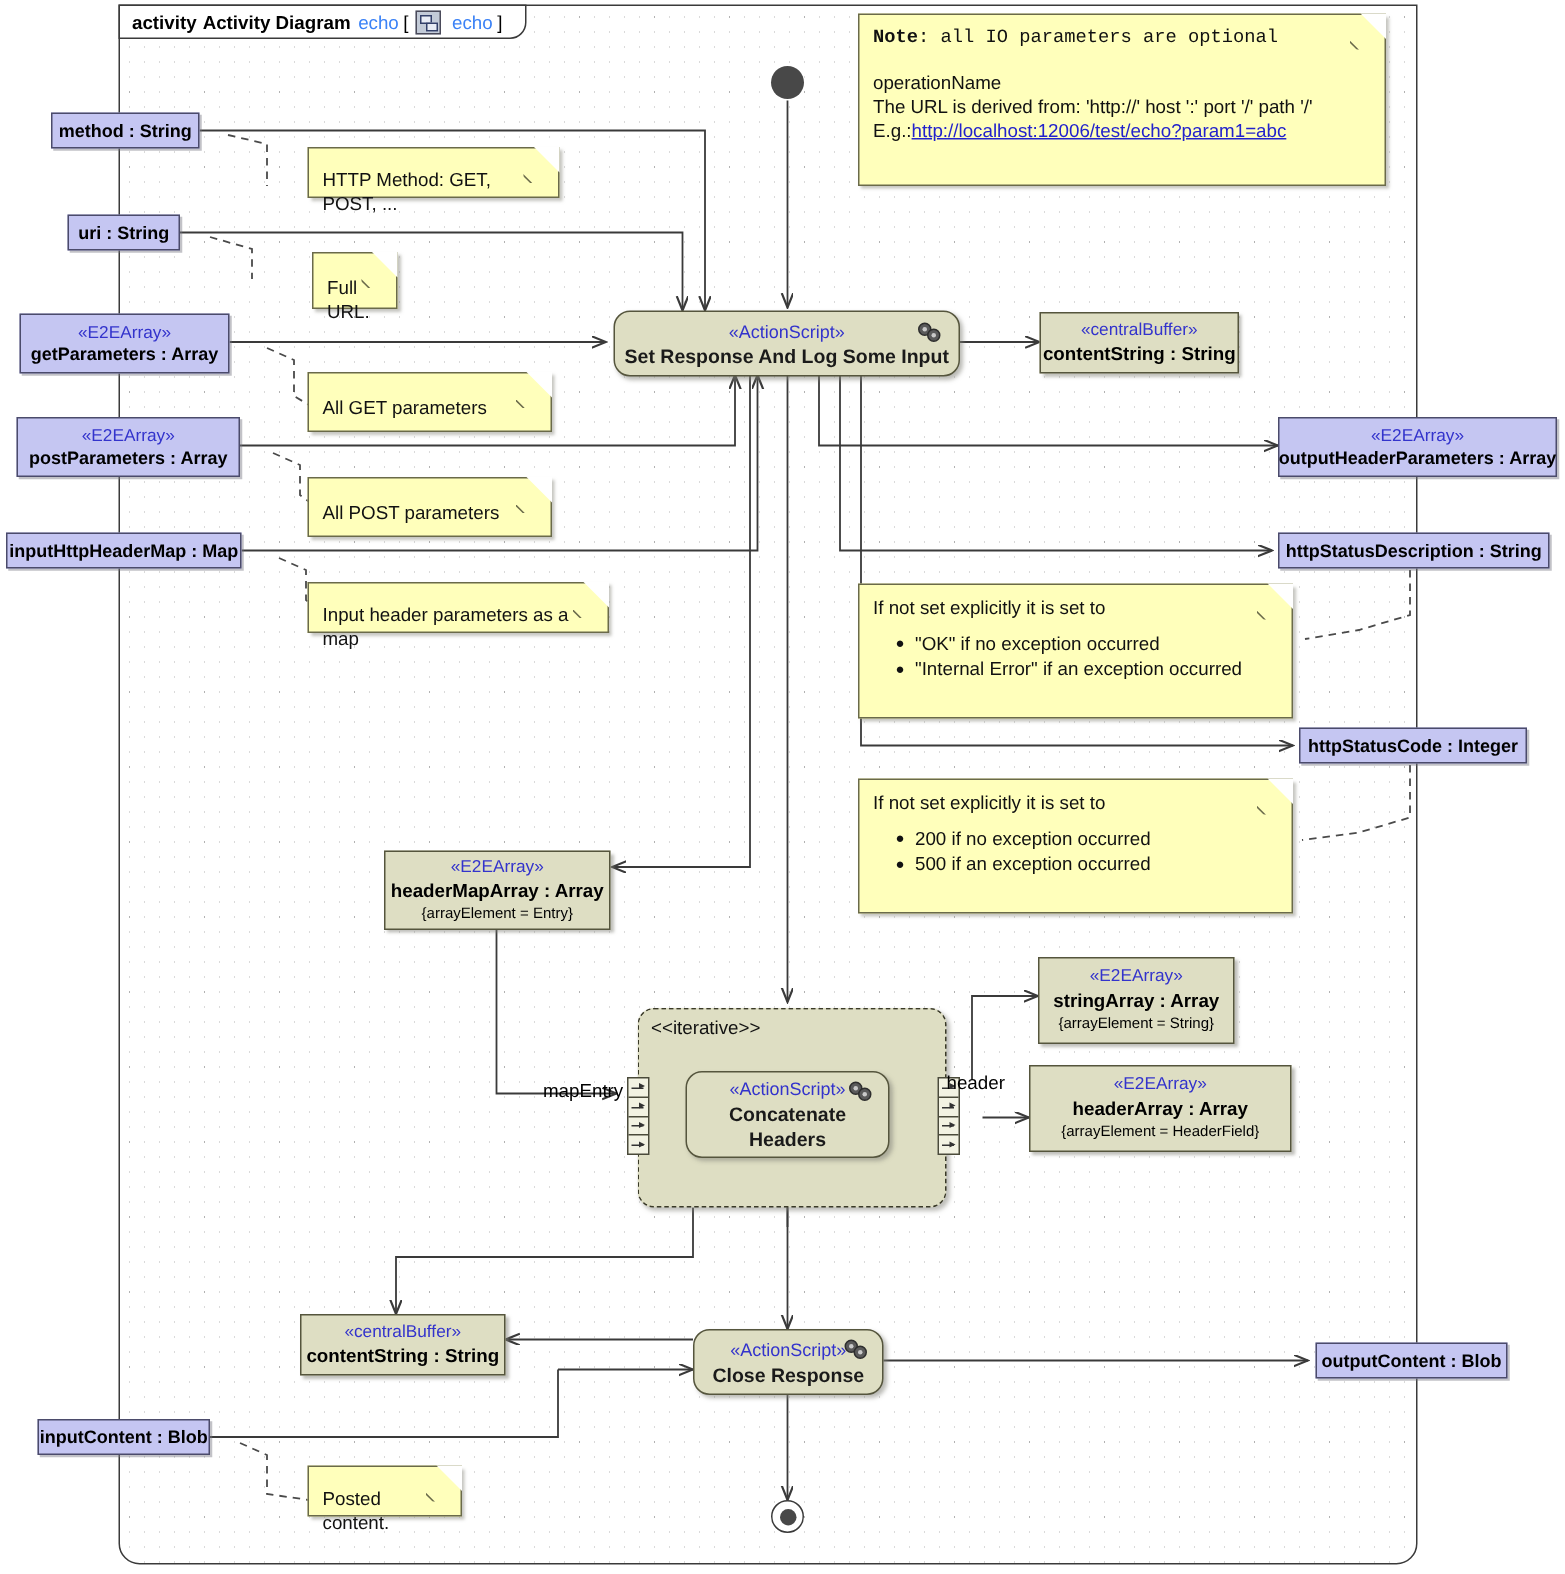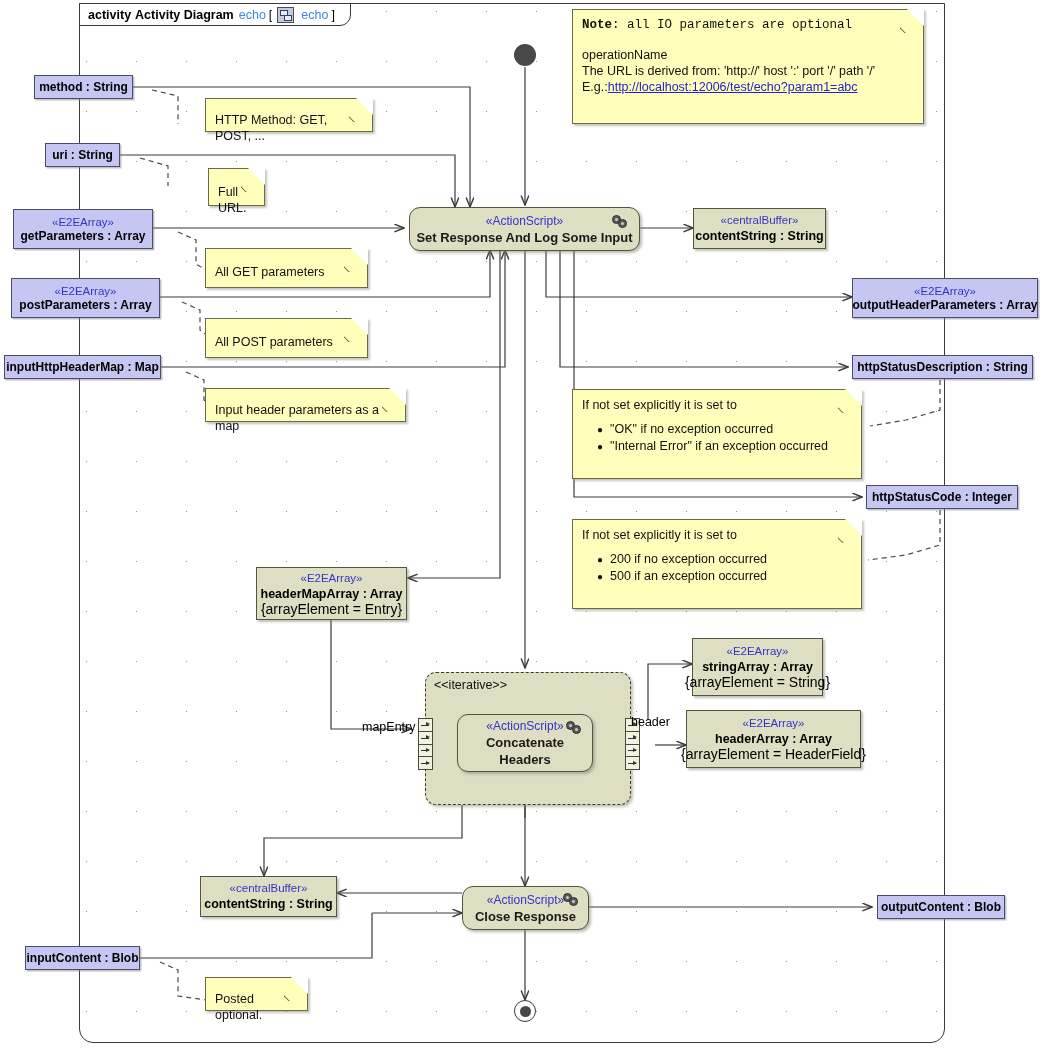--- a/index.html
+++ b/index.html
@@ -81,21 +81,21 @@
   .objnode{
     background:#dedec3;
     border:1.2px solid #55553d;
     box-shadow:2px 2px 2px rgba(130,130,120,.5);
     display:flex;flex-direction:column;
     align-items:center;justify-content:center;
     padding:3px 8px;
   }
   .objnode .ster{font-size:11.5px;color:#3333cc;line-height:15px;}
   .objnode .nm{font-size:12.5px;font-weight:bold;color:#000;line-height:16px;white-space:nowrap;}
-  .objnode .cons{font-size:14px;color:#000;line-height:15px;white-space:nowrap;}
+  .objnode .cons{font-size:10px;color:#000;line-height:15px;white-space:nowrap;}
 
   
   .action{
     background:#dedec3;
     border:1.3px solid #55553d;
     border-radius:11px;
     box-shadow:2px 2px 3px rgba(130,130,120,.55);
     display:flex;flex-direction:column;
     align-items:center;justify-content:center;
     position:absolute;box-sizing:border-box;
@@ -362,21 +362,21 @@
 
   <div class="note" style="left:205px;top:388px;width:201px;height:34px;">
     <div class="fold"></div>
     <div class="foldline"></div>
     <div class="txt" style="margin-top:6px;">Input header parameters as a map</div>
   </div>
 
   <div class="note" style="left:205px;top:977px;width:103px;height:34px;">
     <div class="fold"></div>
     <div class="foldline"></div>
-    <div class="txt" style="margin-top:6px;">Posted optional.</div>
+    <div class="txt" style="margin-top:6px;">Posted content.</div>
   </div>
 
   <div class="note" style="left:572px;top:389px;width:290px;height:90px;">
     <div class="fold"></div>
     <div class="foldline"></div>
     <div class="txt">If not set explicitly it is set to</div>
     <ul>
       <li>"OK" if no exception occurred</li>
       <li>"Internal Error" if an exception occurred</li>
     </ul>

